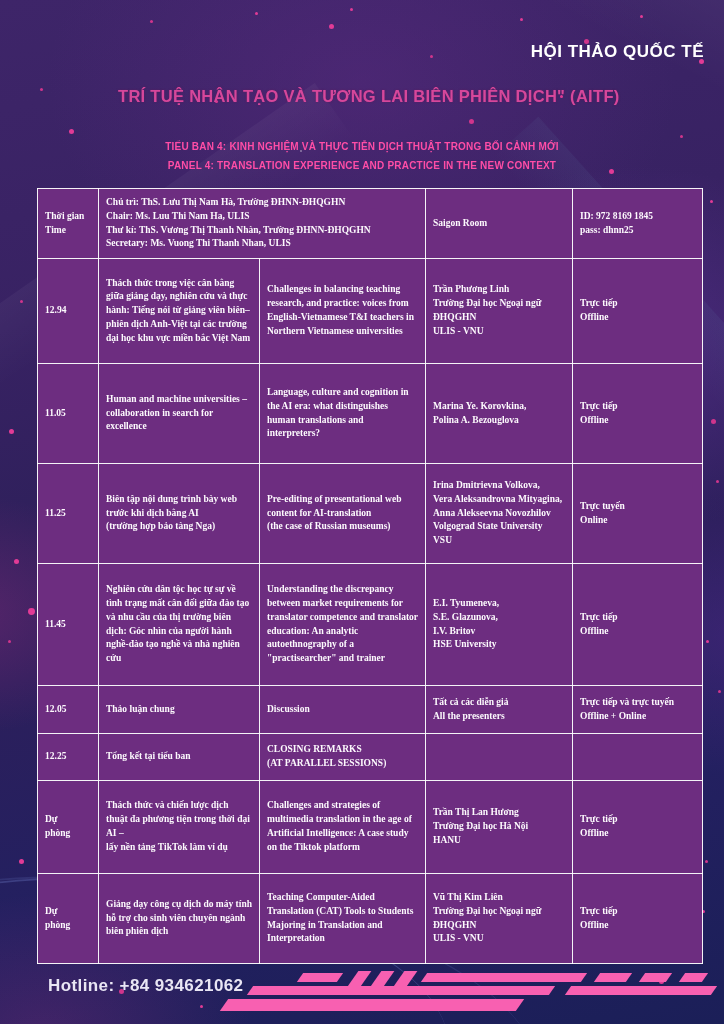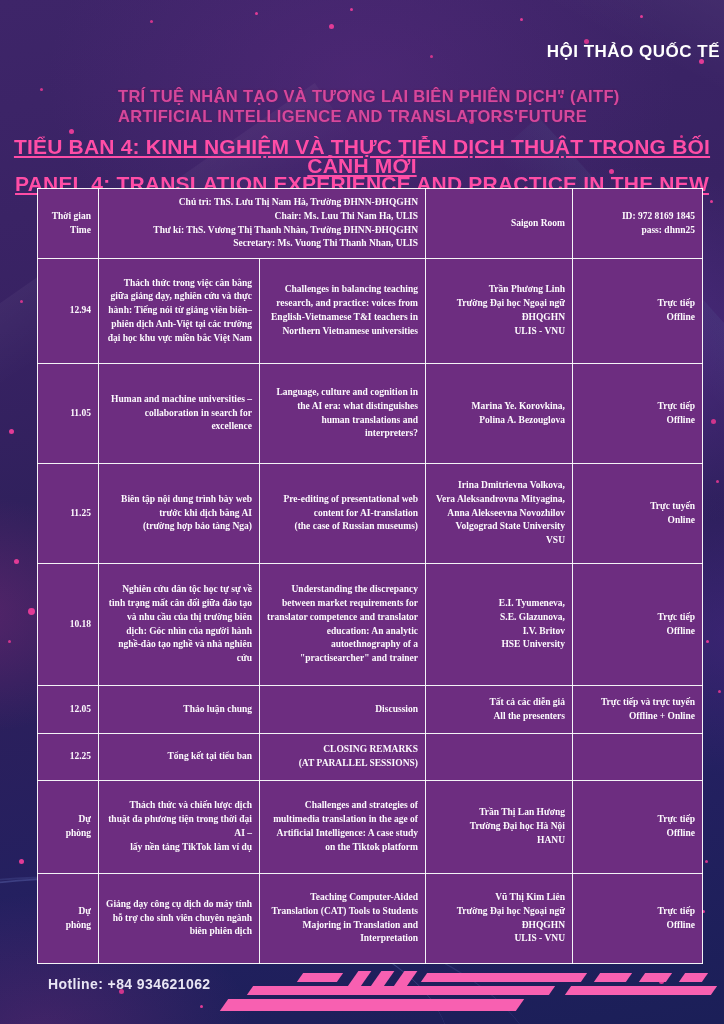--- a/index.html
+++ b/index.html
@@ -42,44 +42,44 @@
   .dots-white{position:absolute;left:0;top:0;width:2px;height:2px;border-radius:50%;background:transparent;
     box-shadow:
       100px 200px 0 0 rgba(255,255,255,.5), 300px 150px 0 0 rgba(255,255,255,.4),
       500px 200px 0 0 rgba(255,255,255,.45), 650px 250px 0 0 rgba(255,255,255,.4),
       200px 400px 0 0 rgba(255,255,255,.3), 600px 500px 0 0 rgba(255,255,255,.35),
       100px 700px 0 0 rgba(255,255,255,.3), 400px 980px 0 0 rgba(255,255,255,.35),
       680px 900px 0 0 rgba(255,255,255,.3), 80px 480px 0 0 rgba(255,255,255,.3);}
 
   
   .logo-box{position:absolute;left:39px;top:40px;width:114px;height:106px;background:#fff;}
-  .conf-titles{position:absolute;right:4px;top:42px;width:420px;text-align:right;
+  .conf-titles{position:absolute;right:20px;top:42px;width:420px;text-align:right;
     font-family:"Liberation Sans",sans-serif;font-weight:bold;}
   .conf-titles .line{font-size:17px;line-height:19px;letter-spacing:.5px;color:#fff;}
   .theme-titles{position:absolute;left:118px;top:86px;width:600px;text-align:left;
     font-family:"Liberation Sans",sans-serif;font-weight:bold;}
   .theme-titles .line{font-size:16.5px;line-height:20px;letter-spacing:.3px;color:#d6479b;
     text-shadow:0 0 2px rgba(120,20,80,.5);}
   .panel-titles{position:absolute;left:0;top:138px;width:724px;text-align:center;
     font-family:"Liberation Sans",sans-serif;font-weight:bold;}
-  .panel-titles .line{font-size:21px;line-height:18.5px;letter-spacing:.2px;color:#ff4da6;text-decoration:underline;}
+  .panel-titles .line{font-size:10px;line-height:18.5px;letter-spacing:.2px;color:#ff4da6;}
 
   
   table.schedule{position:absolute;left:37px;top:188px;width:665px;border-collapse:collapse;table-layout:fixed;}
   table.schedule td{border:1px solid rgba(255,255,255,.95);background:#6d2d80;color:#fdfafd;
-    text-align:right;vertical-align:middle;padding:2px 7px;font-weight:bold;
+    text-align:left;vertical-align:middle;padding:2px 7px;font-weight:bold;
     font-size:9.5px;line-height:1.45;white-space:pre-line;overflow:hidden;}
   td.left{text-align:left;padding-left:10px;}
   td.time{font-size:10px;}
   .hr{height:70px}.r1{height:105px}.r2{height:100px}.r3{height:100px}.r4{height:122px}
   .r5{height:48px}.r6{height:47px}.r7{height:93px}.r8{height:90px}
 
   
   .hotline{position:absolute;left:48px;top:976px;font-family:"Liberation Sans",sans-serif;
-    font-size:14px;letter-spacing:.4px;color:#e9e6f4;font-weight:bold;}
+    font-size:17px;letter-spacing:.4px;color:#e9e6f4;font-weight:bold;}
   .stripes{position:absolute;left:212px;top:962px;width:512px;height:56px;}
   .stripes .bar{position:absolute;background:#f860b1;transform:skewX(-35deg);}
   .b-a0{left:88px;top:11px;width:40px;height:9px;}
   .b-t1{left:138px;top:9px;width:13px;height:24px;}
   .b-t2{left:161px;top:9px;width:13px;height:24px;}
   .b-t3{left:184px;top:9px;width:13px;height:24px;}
   .b-a1{left:212px;top:11px;width:160px;height:9px;}
   .b-d1{left:385px;top:11px;width:32px;height:9px;}
   .b-d2{left:430px;top:11px;width:27px;height:9px;}
   .b-d3{left:470px;top:11px;width:23px;height:9px;}
@@ -98,21 +98,20 @@
   <div class="wave w2"></div>
   <div class="dots-pink"></div>
   <div class="dots-white"></div>
 
 
   <div class="conf-titles">
     <div class="line">HỘI THẢO QUỐC TẾ</div>
   </div>
   <div class="theme-titles">
     <div class="line">TRÍ TUỆ NHÂN TẠO VÀ TƯƠNG LAI BIÊN PHIÊN DỊCH" (AITF)</div>
-    <div class="line">ARTIFICIAL INTELLIGENCE AND TRANSLATORS'FUTURE</div>
   </div>
   <div class="panel-titles">
     <div class="line">TIỂU BAN 4: KINH NGHIỆM VÀ THỰC TIỄN DỊCH THUẬT TRONG BỐI CẢNH MỚI</div>
     <div class="line">PANEL 4: TRANSLATION EXPERIENCE AND PRACTICE IN THE NEW CONTEXT</div>
   </div>
 
   <table class="schedule">
     <colgroup>
         <col style="width:61px">
         <col style="width:161px">
@@ -160,21 +159,21 @@
 (the case of Russian museums)</td>
       <td>Irina Dmitrievna Volkova,
 Vera Aleksandrovna Mityagina,
 Anna Alekseevna Novozhilov
 Volgograd State University
 VSU</td>
       <td>Trực tuyến
 Online</td>
     </tr>
     <tr class="r4">
-      <td class="time">10.18</td>
+      <td class="time">11.45</td>
       <td>Nghiên cứu dân tộc học tự sự về tình trạng mất cân đối giữa đào tạo và nhu cầu của thị trường biên dịch: Góc nhìn của người hành nghề-đào tạo nghề và nhà nghiên cứu</td>
       <td>Understanding the discrepancy between market requirements for translator competence and translator education: An analytic autoethnography of a "practisearcher" and trainer</td>
       <td>E.I. Tyumeneva,
 S.E. Glazunova,
 I.V. Britov
 HSE University</td>
       <td>Trực tiếp
 Offline</td>
     </tr>
     <tr class="r5">

